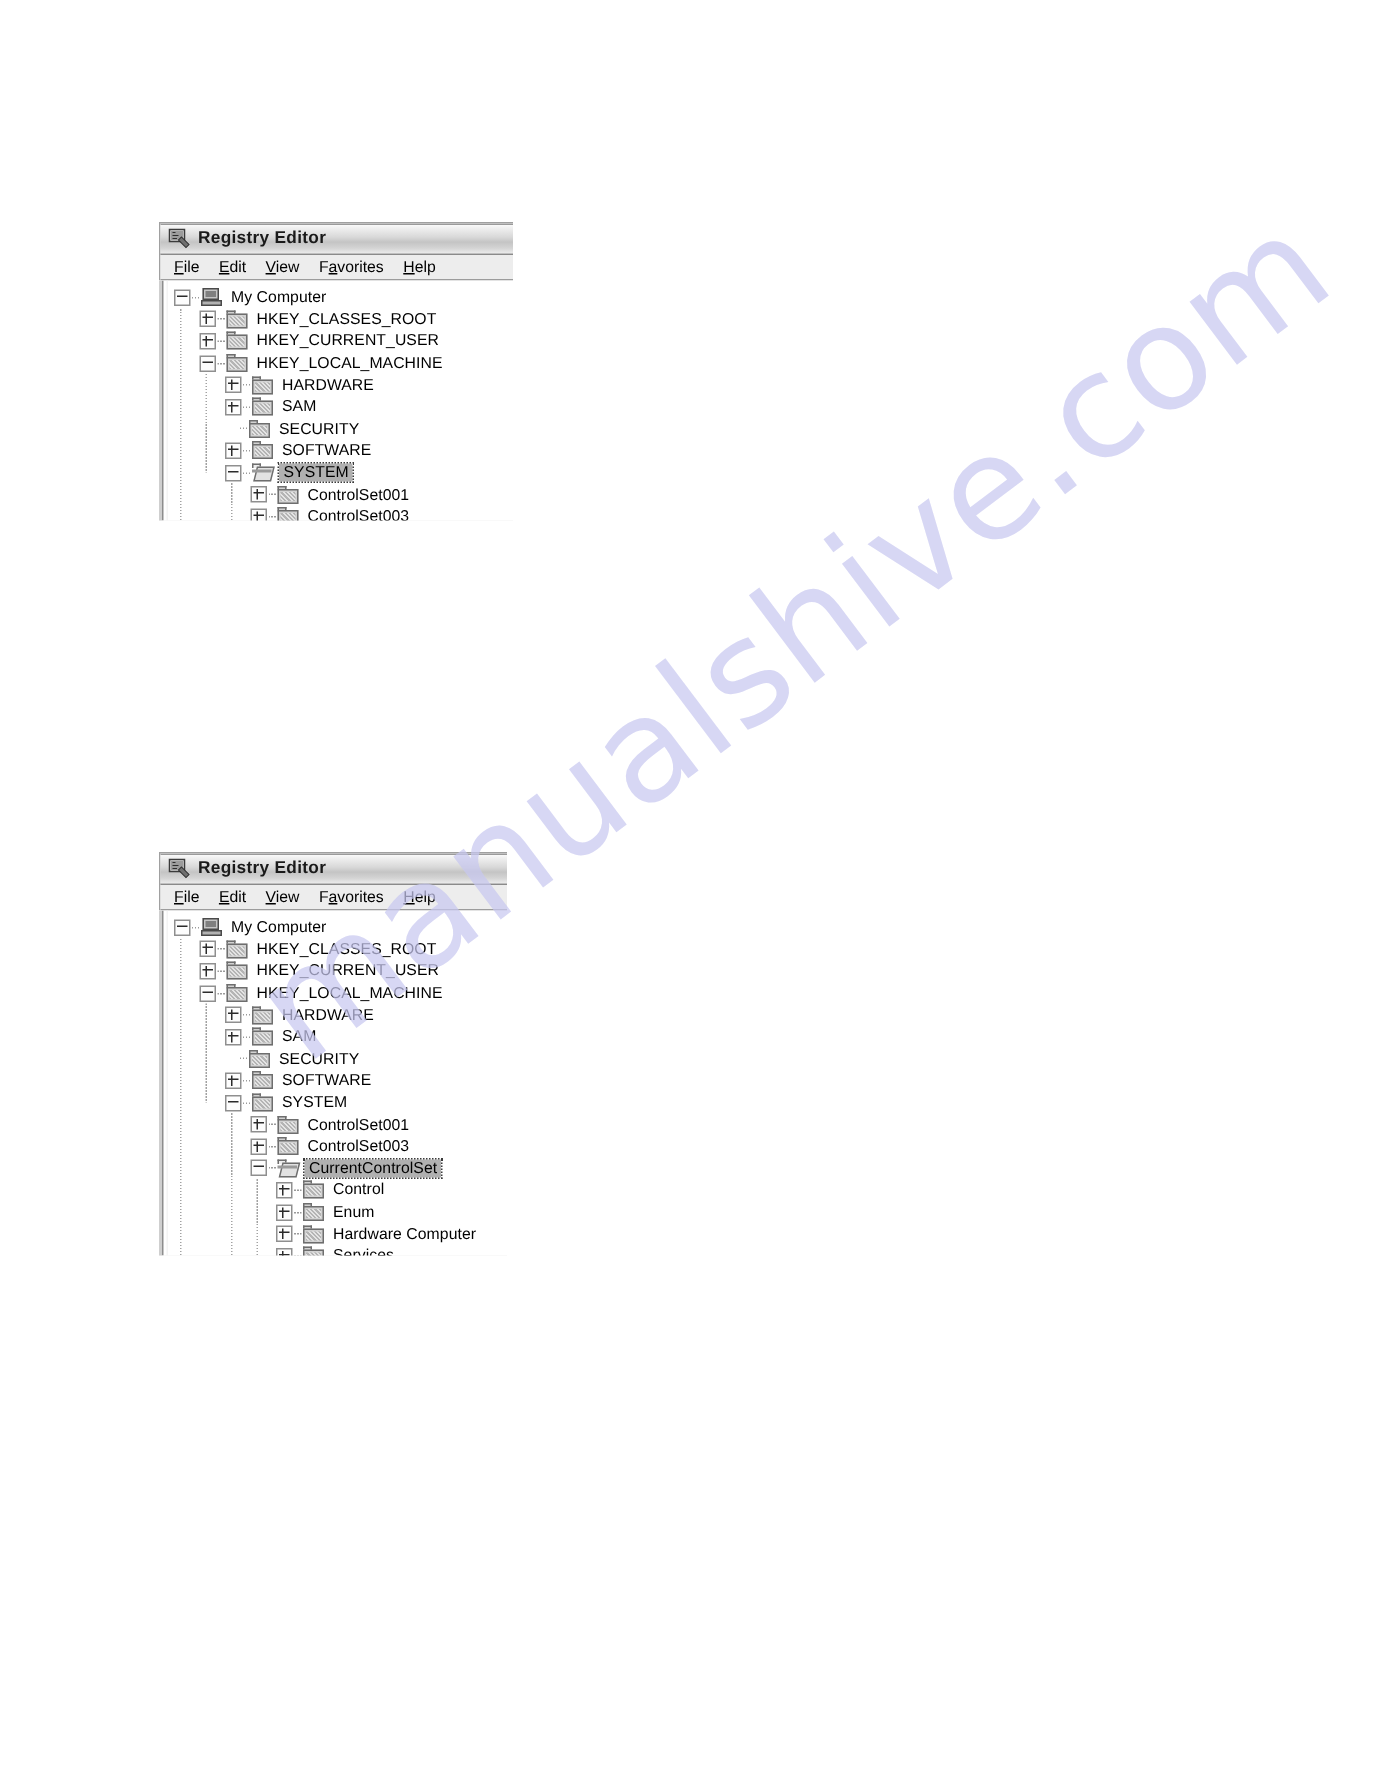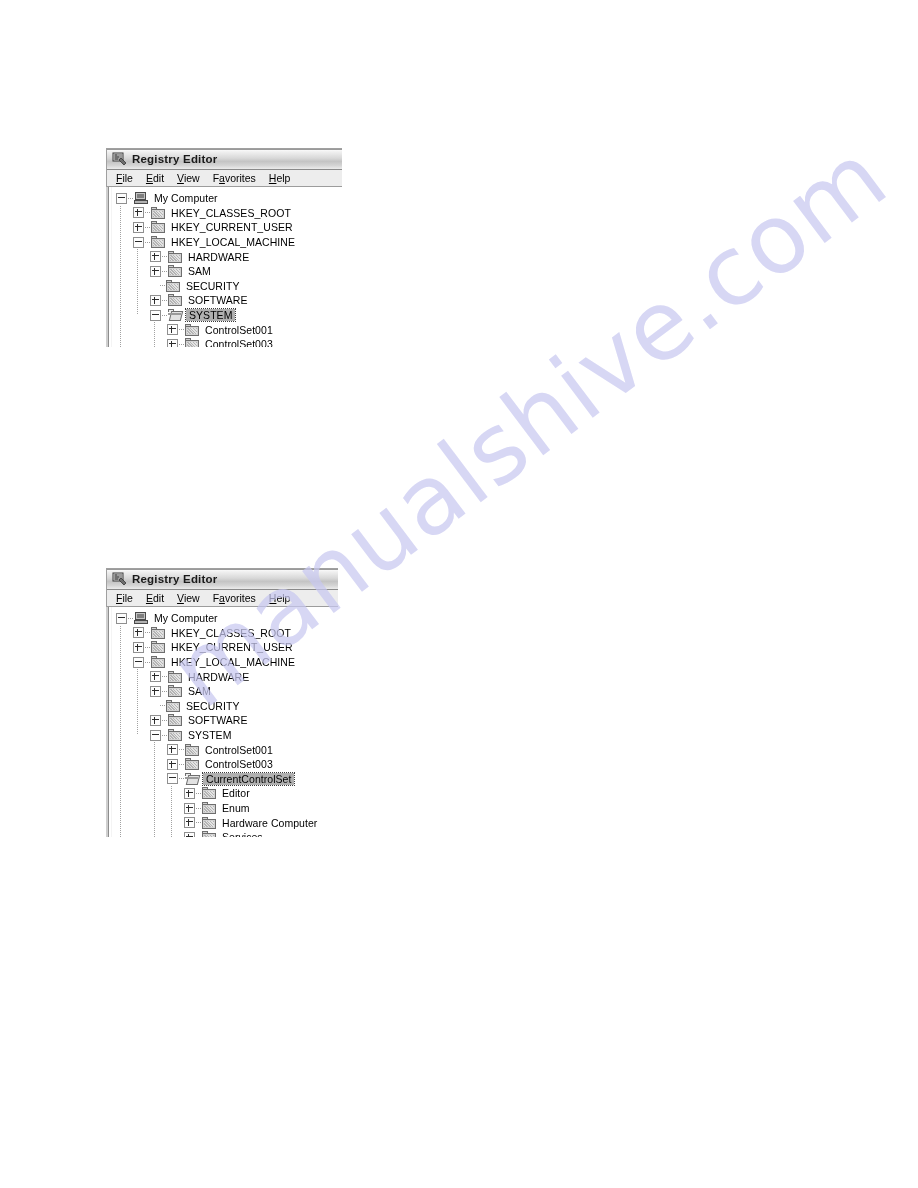--- a/index.html
+++ b/index.html
@@ -553,21 +553,21 @@
       </div>
       <div class="row">
         <span class="indent" style="width: 76px;"></span>
         <span class="exp plus"></span>
         <span class="dots"></span>
         <span class="folder">
           <span class="tab"></span>
           <span class="body"></span>
           <span class="hatch"></span>
         </span>
-        <span class="label">Editor</span>
+        <span class="label">Control</span>
       </div>
       <div class="row">
         <span class="indent" style="width: 76px;"></span>
         <span class="exp plus"></span>
         <span class="dots"></span>
         <span class="folder">
           <span class="tab"></span>
           <span class="body"></span>
           <span class="hatch"></span>
         </span>

